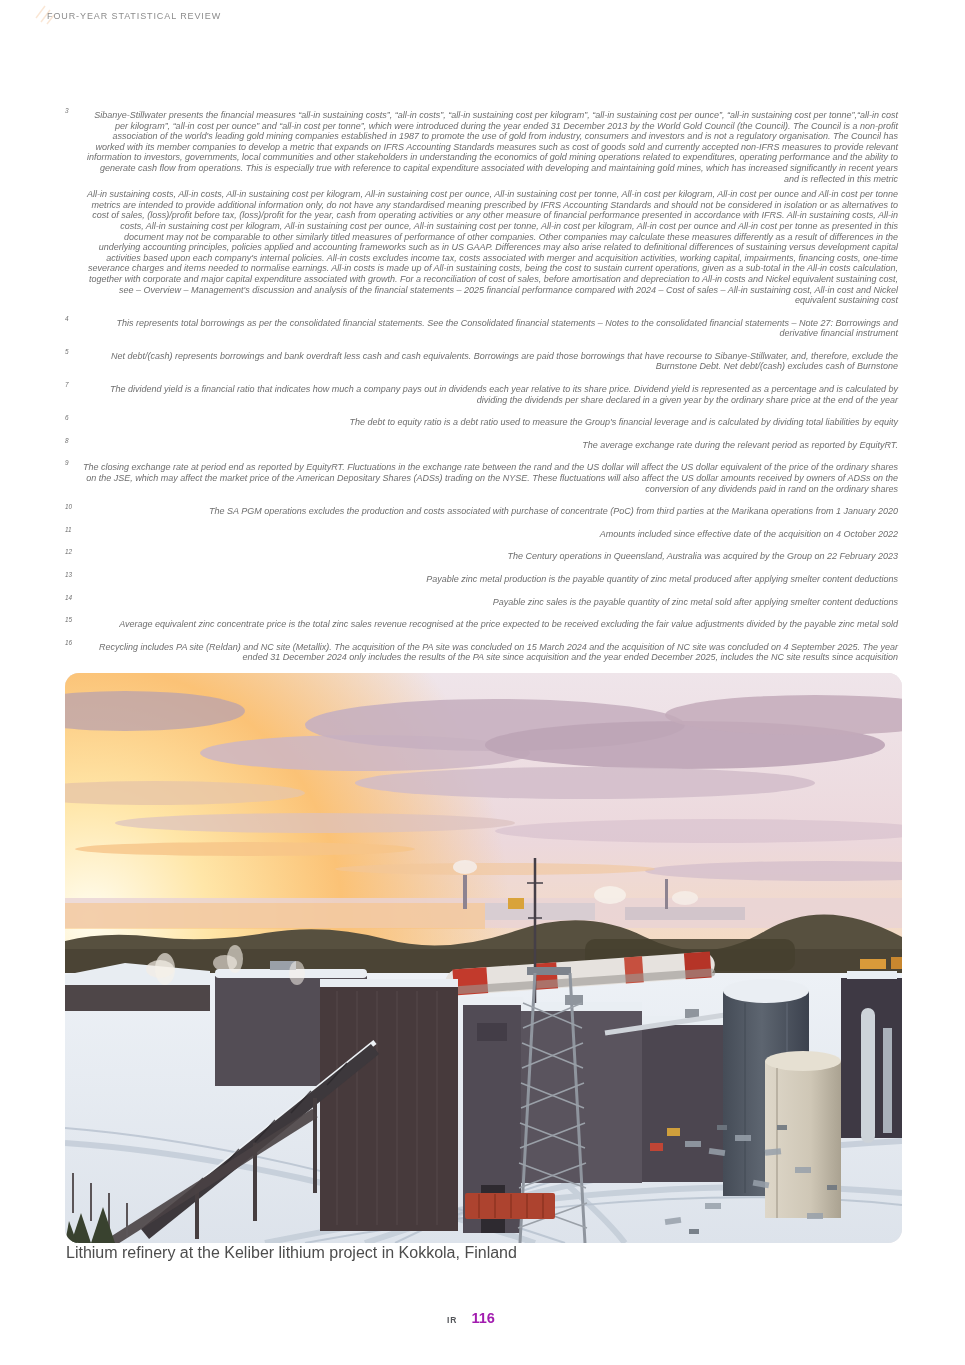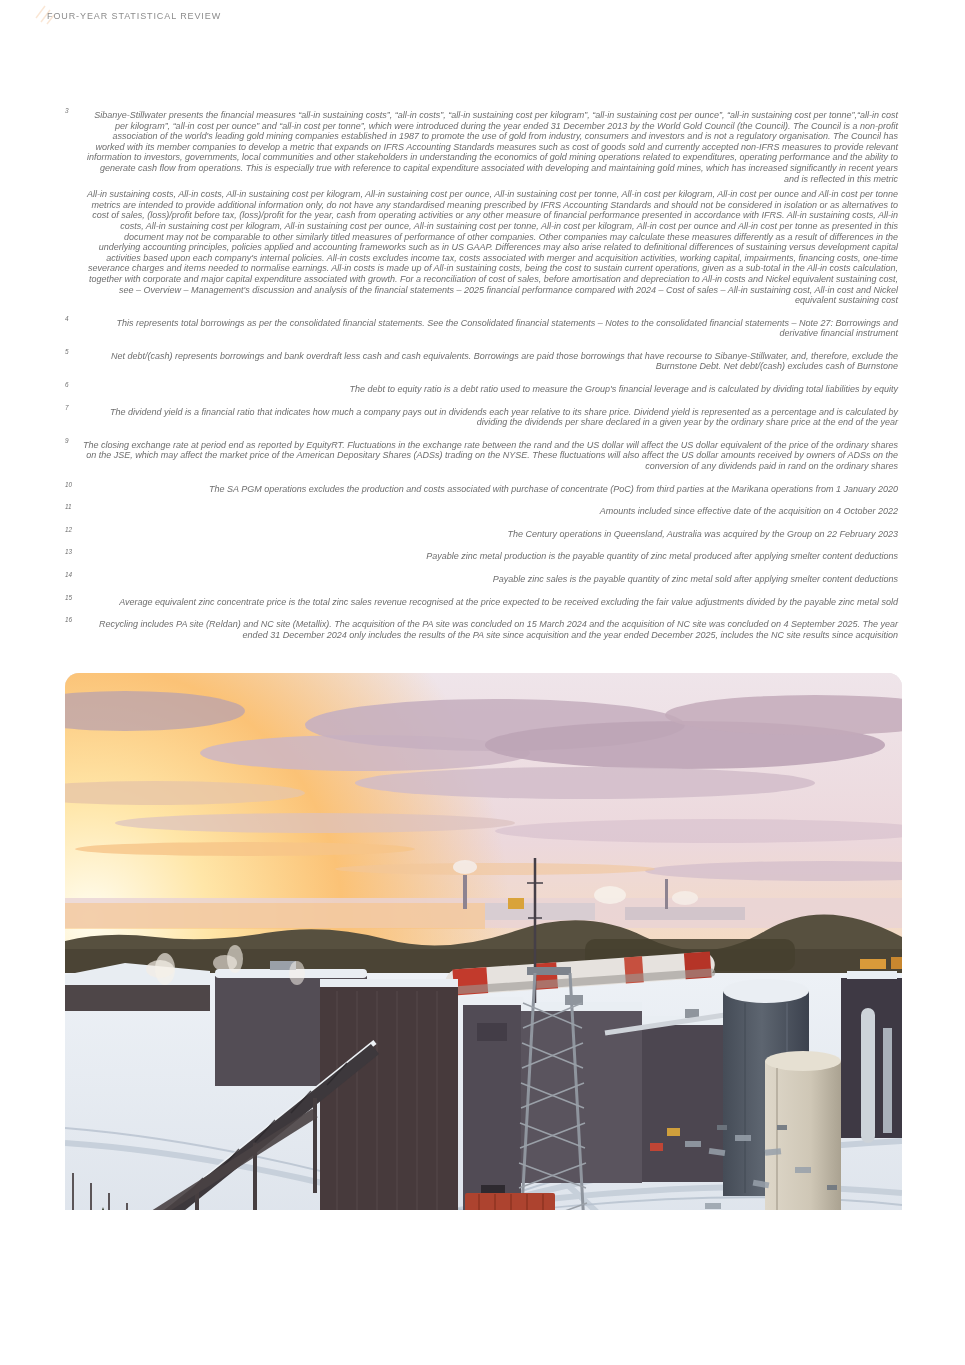--- a/index.html
+++ b/index.html
@@ -1,16 +1,16 @@
 <!DOCTYPE html>
 <html><head>
 <meta charset="utf-8">
 <style>
   html,body{margin:0;padding:0;background:#ffffff;}
-  .page{position:relative;width:965px;height:1210px;background:#ffffff;overflow:hidden;
+  .page{position:relative;width:965px;height:1365px;background:#ffffff;overflow:hidden;
         font-family:"Liberation Sans",sans-serif;}
   .corner-deco{position:absolute;top:2px;left:32px;width:26px;height:26px;opacity:.55;}
   .header{position:absolute;top:11px;left:47px;font-size:9px;letter-spacing:.9px;
           color:#8c8c8c;font-weight:400;}
   .footnotes{position:absolute;top:106px;left:65px;width:837px;margin:0;padding:0;list-style:none;}
   .fn{display:flex;margin-bottom:4px;}
   .fn-num{flex:0 0 14px;font-size:6.4px;font-style:italic;color:#6f6f6f;padding-top:1px;}
   .fn-body{flex:1;}
   .fn-body p{margin:4px;font-size:9px;line-height:10.6px;font-style:italic;color:#6e6e6e;text-align:right;}
   .fn-body p + p{margin-top:5px;}
@@ -53,29 +53,35 @@
           <p>This represents total borrowings as per the consolidated financial statements. See the Consolidated financial statements – Notes to the consolidated financial statements – Note 27: Borrowings and derivative financial instrument</p>
         </div>
     </li>
     <li class="fn">
       <span class="fn-num">5</span>
       <div class="fn-body">
           <p>Net debt/(cash) represents borrowings and bank overdraft less cash and cash equivalents. Borrowings are paid those borrowings that have recourse to Sibanye-Stillwater, and, therefore, exclude the Burnstone Debt. Net debt/(cash) excludes cash of Burnstone</p>
         </div>
     </li>
     <li class="fn">
+      <span class="fn-num">7</span>
+      <div class="fn-body">
+          <p>The dividend yield is a financial ratio that indicates how much a company pays out in dividends each year relative to its share price. Dividend yield is represented as a percentage and is calculated by dividing the dividends per share declared in a given year by the ordinary share price at the end of the year</p>
+        </div>
+    </li>
+    <li class="fn">
       <span class="fn-num">6</span>
       <div class="fn-body">
           <p>The debt to equity ratio is a debt ratio used to measure the Group's financial leverage and is calculated by dividing total liabilities by equity</p>
         </div>
     </li>
     <li class="fn">
-      <span class="fn-num">7</span>
-      <div class="fn-body">
-          <p>The dividend yield is a financial ratio that indicates how much a company pays out in dividends each year relative to its share price. Dividend yield is represented as a percentage and is calculated by dividing the dividends per share declared in a given year by the ordinary share price at the end of the year</p>
+      <span class="fn-num">8</span>
+      <div class="fn-body">
+          <p>The average exchange rate during the relevant period as reported by EquityRT.</p>
         </div>
     </li>
     <li class="fn">
       <span class="fn-num">9</span>
       <div class="fn-body">
           <p>The closing exchange rate at period end as reported by EquityRT. Fluctuations in the exchange rate between the rand and the US dollar will affect the US dollar equivalent of the price of the ordinary shares on the JSE, which may affect the market price of the American Depositary Shares (ADSs) trading on the NYSE. These fluctuations will also affect the US dollar amounts received by owners of ADSs on the conversion of any dividends paid in rand on the ordinary shares</p>
         </div>
     </li>
     <li class="fn">
       <span class="fn-num">10</span>

